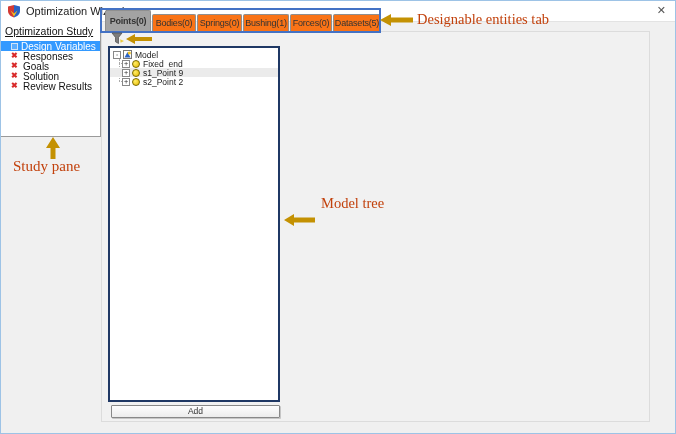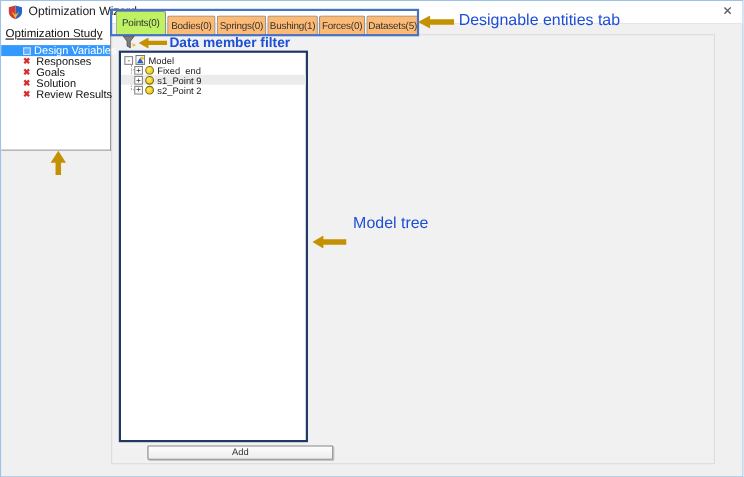--- a/index.html
+++ b/index.html
@@ -10,33 +10,33 @@
   }
   
   .titlebar{position:absolute;left:0;top:0;right:0;height:20px;background:#ffffff;border-bottom:1px solid #e3e3e3;}
   .app-icon{position:absolute;left:6px;top:3px;width:14px;height:14px;}
   .title-text{position:absolute;left:25px;top:4px;font-size:11px;color:#222;}
   .close-btn{position:absolute;right:9px;top:3px;font-size:11px;color:#555;cursor:default;}
   
   .study-pane{position:absolute;left:0;top:20px;width:100px;height:116px;background:#fff;
     border-right:1px solid #9a9a9a;border-bottom:1px solid #9a9a9a;box-sizing:border-box;}
   .study-header{padding:4px 0 4px 4px;font-size:10.5px;color:#111;text-decoration:underline;}
-  .study-item{height:10px;display:flex;align-items:center;gap:3px;padding-left:20px;font-size:10px;color:#111;white-space:nowrap;}
+  .study-item{height:10px;display:flex;align-items:center;gap:3px;padding-left:10px;font-size:10px;color:#111;white-space:nowrap;}
   .study-item.selected{background:#3399FF;color:#fff;}
   .cb-icon{width:7px;height:7px;box-sizing:border-box;border:1px solid #cfe3f8;background:rgba(255,255,255,.2);flex:none;}
   .x-icon{color:#D92B2B;font-size:8px;font-weight:bold;width:9px;flex:none;line-height:8px;}
   
   .content-panel{position:absolute;left:100px;top:30px;width:549px;height:391px;background:#f1f1f1;
     border:1px solid #dcdcdc;box-sizing:border-box;}
   
   .tabs{position:absolute;left:104px;top:9px;height:22px;display:flex;align-items:flex-end;}
   .tab{box-sizing:border-box;height:18px;line-height:17px;font-size:9px;letter-spacing:-0.2px;color:#333;
-    text-align:center;background:#fdba74;border:1px solid #8f8f8f;border-bottom:none;
+    text-align:center;background:#f97316;border:1px solid #8f8f8f;border-bottom:none;
     border-radius:2px 2px 0 0;margin-right:1px;overflow:hidden;white-space:nowrap;}
-  .tab.active{height:22px;line-height:21px;font-weight:normal;background:#bef264;}
+  .tab.active{height:22px;line-height:21px;font-weight:bold;background:#a3a3a3;}
   .tabs-annot-box{position:absolute;left:99px;top:7px;width:281px;height:25px;border:2px solid #4472C4;
     box-sizing:border-box;pointer-events:none;}
   
   .filter-icon{position:absolute;left:110px;top:31px;width:14px;height:13px;}
   
   .tree-panel{position:absolute;left:107px;top:45px;width:172px;height:356px;background:#fff;
     border:2px solid #1F3864;box-sizing:border-box;}
   .tree-row{position:relative;height:9px;display:flex;align-items:center;font-size:8.5px;color:#222;white-space:nowrap;}
   .tree-row.root{padding-left:3px;margin-top:2px;}
   .tree-row.child{padding-left:12px;}
@@ -44,23 +44,23 @@
   .expander{box-sizing:border-box;width:8px;height:8px;border:1px solid #888;background:#fff;color:#333;
     font-size:7px;line-height:6px;text-align:center;margin-right:2px;flex:none;font-family:"DejaVu Sans Mono",monospace;}
   .node-icon{margin-right:3px;flex:none;}
   .point-icon{width:8px;height:8px;border-radius:50%;box-sizing:border-box;border:1px solid #7a6a00;
     background:radial-gradient(circle at 35% 35%, #ffee66, #e8b800);}
   .tree-vline{position:absolute;left:9px;top:11px;width:0;height:22px;border-left:1px dotted #aaa;}
   .tree-hline{position:absolute;left:9px;width:5px;height:0;border-top:1px dotted #aaa;}
   
   .add-btn{position:absolute;left:110px;top:404px;width:169px;height:13px;box-sizing:border-box;
     background:linear-gradient(#fdfdfd,#ececec);border:1px solid #888;border-radius:1px;
-    box-shadow:1px 1px 0 #c6c6c6;font-size:8.5px;color:#333;text-align:center;line-height:11px;margin-left:23px;}
+    box-shadow:1px 1px 0 #c6c6c6;font-size:8.5px;color:#333;text-align:center;line-height:11px;}
   
-  .annot{position:absolute;color:#1d4ed8;white-space:nowrap;}
+  .annot{position:absolute;color:#c2410c;white-space:nowrap;font-family:Liberation Serif, serif;}
   .annot.big{font-size:14.5px;}
   .annot.bold{font-size:12.5px;font-weight:bold;}
   .arrow{position:absolute;}
 </style>
 </head>
 <body>
 
 <div class="window">
 
   <div class="titlebar">
@@ -152,24 +152,24 @@
   <div class="add-btn">Add</div>
 
   <svg class="arrow" style="left:379px;top:13px" width="33" height="12" viewBox="0 0 33 12">
     <path d="M0 6 L11 0 L11 3.5 L33 3.5 L33 8.5 L11 8.5 L11 12 Z" fill="#C49102"></path>
   </svg>
   <div class="annot big" style="left:416px;top:10px">Designable entities tab</div>
 
   <svg class="arrow" style="left:125px;top:33px" width="26" height="10" viewBox="0 0 26 10">
     <path d="M0 5 L9 0 L9 3 L26 3 L26 7 L9 7 L9 10 Z" fill="#C49102"></path>
   </svg>
-  <div class="annot bold" style="left:153px;top:31px">Data member filter</div>
 
   <svg class="arrow" style="left:283px;top:213px" width="31" height="12" viewBox="0 0 31 12">
     <path d="M0 6 L10 0 L10 3.5 L31 3.5 L31 8.5 L10 8.5 L10 12 Z" fill="#C49102"></path>
   </svg>
   <div class="annot big" style="left:320px;top:194px">Model tree</div>
 
   <svg class="arrow" style="left:45px;top:136px" width="14" height="22" viewBox="0 0 14 22">
     <path d="M7 0 L14 11 L9.5 11 L9.5 22 L4.5 22 L4.5 11 L0 11 Z" fill="#C49102"></path>
   </svg>
+  <div class="annot big" style="left:12px;top:157px;font-size:15px">Study pane</div>
 
 </div>
 
 </body></html>

